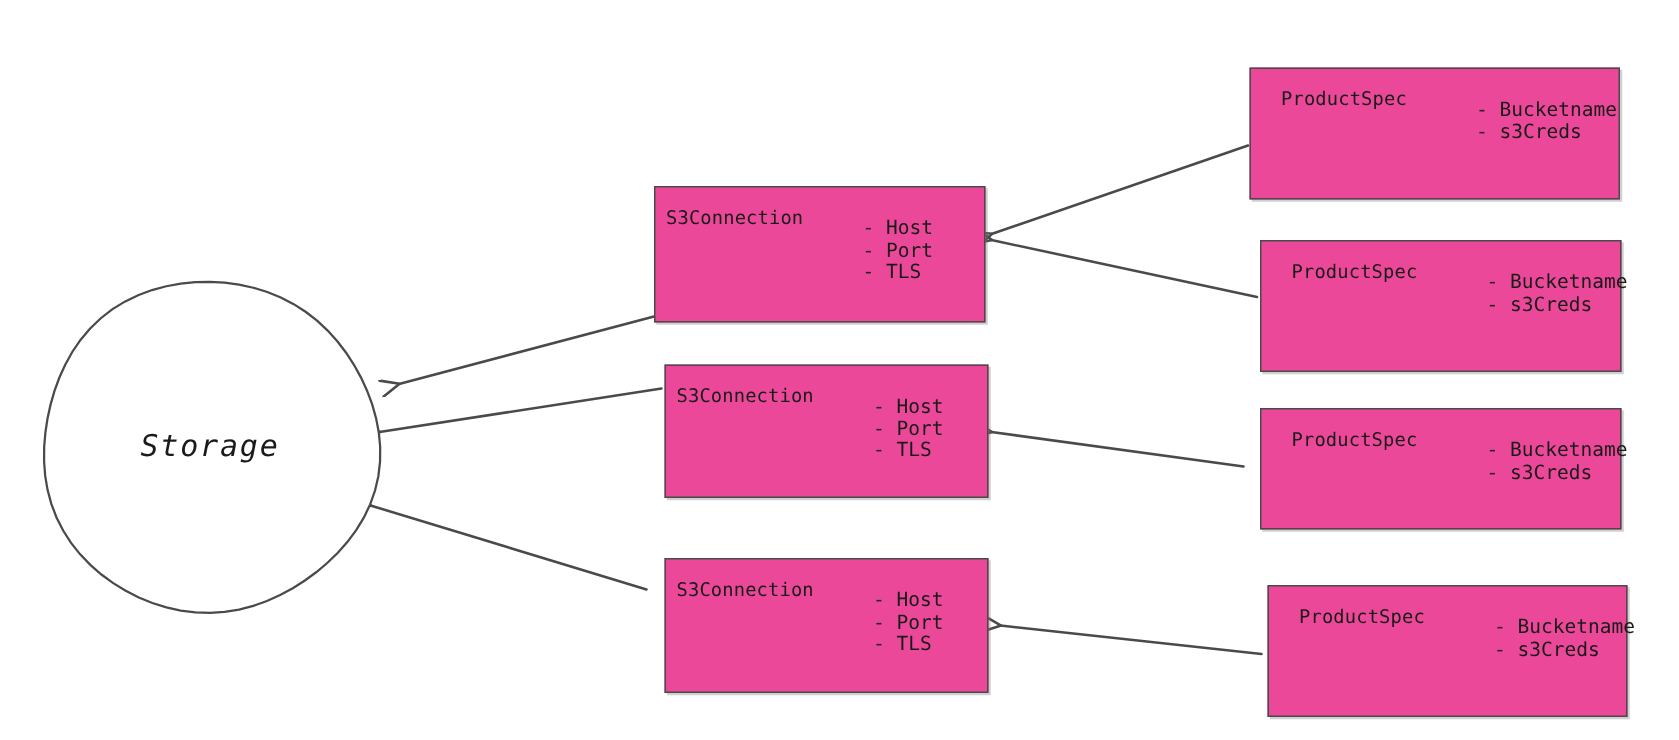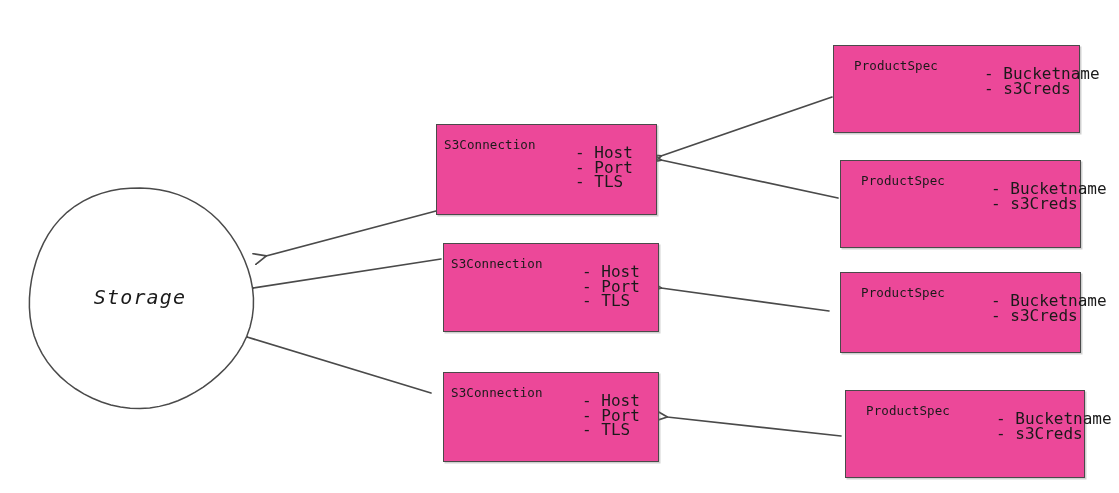--- a/index.html
+++ b/index.html
@@ -32,21 +32,21 @@
   .node-title {
     position: absolute;
     font-size: 12.5px;
     color: #1a1a1a;
     letter-spacing: 0.1px;
     white-space: nowrap;
     font-weight: 400;
   }
   .node-attrs {
     position: absolute;
-    font-size: 16px;
+    font-size: 13px;
     color: #1a1a1a;
     line-height: 14.5px;
     white-space: nowrap;
   }
   .circle-label {
     position: absolute;
     font-size: 20px;
     color: #1a1a1a;
     letter-spacing: 1.2px;
     white-space: nowrap;

